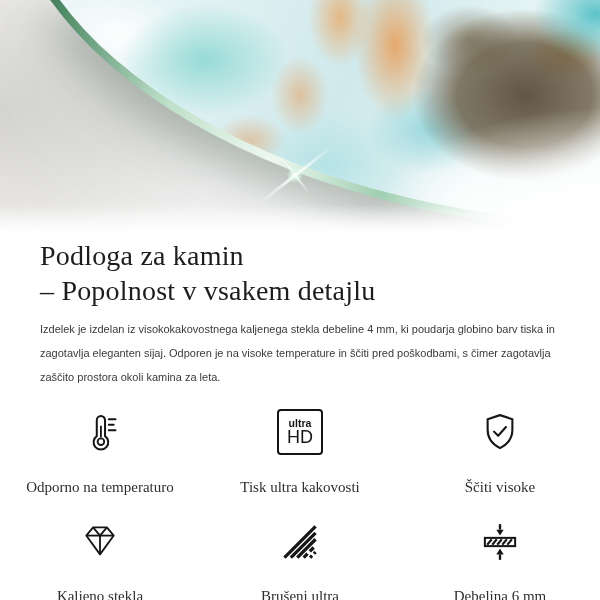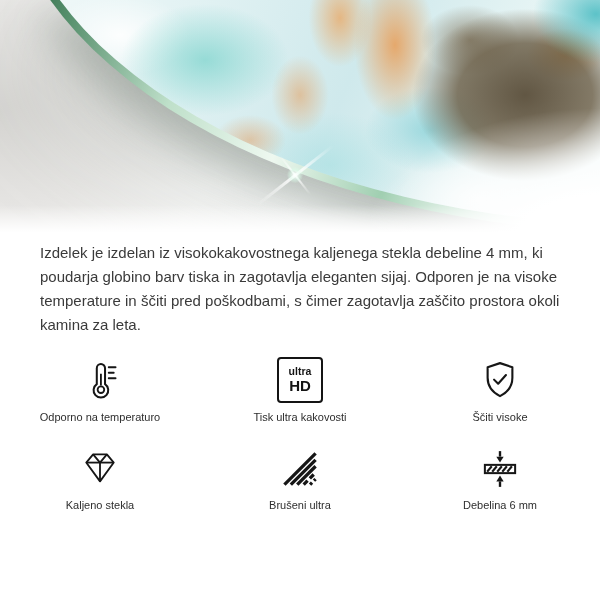--- a/index.html
+++ b/index.html
@@ -42,33 +42,33 @@
     background: linear-gradient(90deg, rgba(255,255,255,0), rgba(255,255,255,.97) 50%, rgba(255,255,255,0)); }
   .sparkle .ray-a { width:96px; height:3px; left:-48px; top:-1px; transform:rotate(-38deg); filter:blur(.4px); }
   .sparkle .ray-b { width:50px; height:2px; left:-25px; top:-1px; transform:rotate(52deg); filter:blur(.4px); }
   .sparkle .core { position:absolute; left:-8px; top:-8px; width:16px; height:16px; border-radius:50%;
     background: radial-gradient(circle, rgba(255,255,255,.95) 0%, rgba(220,255,235,.5) 45%, rgba(220,255,235,0) 75%); }
 
   
   .content { position:relative; padding:0 40px; }
   h1 { margin-top:6px; font-family:"Liberation Serif", serif; font-weight:400;
        font-size:28px; line-height:35px; color:#1d1d1b; letter-spacing:.2px; }
-  .description { margin-top:9px; width:524px; font-size:15px; line-height:24px; color:#3a3a3a; }
+  .description { margin-top:9px; width:524px; font-size:11px; line-height:24px; color:#3a3a3a; }
 
   
   .features { margin-top:20px; width:600px; margin-left:-40px;
     display:grid; grid-template-columns:repeat(3,1fr); row-gap:22px; justify-items:center; }
   .feature { display:flex; flex-direction:column; align-items:center; }
   .icon-box { height:46px; display:flex; align-items:flex-end; justify-content:center; }
   .feature svg { display:block; }
-  .feature .label { margin-top:8px; font-size:11px; color:#2e2e2e; white-space:nowrap; }
+  .feature .label { margin-top:24px; font-size:15px; color:#2e2e2e; white-space:nowrap;font-family:Liberation Serif, serif; }
   .hd-box { width:46px; height:46px; border:2.6px solid #141414; border-radius:4px;
     display:flex; flex-direction:column; align-items:center; justify-content:center; color:#141414; }
   .hd-box .t1 { font-size:10.5px; font-weight:700; line-height:11px; }
-  .hd-box .t2 { font-size:15px; font-weight:700; line-height:17px; }
+  .hd-box .t2 { font-size:18px; font-weight:400; line-height:17px; }
 </style>
 </head>
 <body>
 
 <div class="page">
 
   <div class="hero">
     <div class="hero-bg"></div>
     <div class="panel-wrap">
       <div class="glass-edge"></div>
@@ -76,20 +76,24 @@
     </div>
     <div class="hero-fade"></div>
     <div class="sparkle">
       <i class="ray-a"></i>
         <i class="ray-b"></i>
         <span class="core"></span>
     </div>
   </div>
 
   <div class="content">
+    <h1>
+      <span>Podloga za kamin</span><br>
+      <span>– Popolnost v vsakem detajlu</span>
+    </h1>
 
     <p class="description">Izdelek je izdelan iz visokokakovostnega kaljenega stekla debeline 4 mm, ki poudarja globino barv tiska in zagotavlja eleganten sijaj. Odporen je na visoke temperature in ščiti pred poškodbami, s čimer zagotavlja zaščito prostora okoli kamina za leta.</p>
 
     <div class="features">
 
       <div class="feature">
         <div class="icon-box">
           <svg width="44" height="44" viewBox="0 0 48 48" fill="none" stroke="#161616">
             <path d="M20.5 10 a4.5 4.5 0 0 1 9 0 V27.5 a8 8 0 1 1 -9 0 Z" stroke-width="2.2" stroke-linejoin="round"></path>
             <circle cx="25" cy="33.5" r="3.6" stroke-width="2"></circle>

